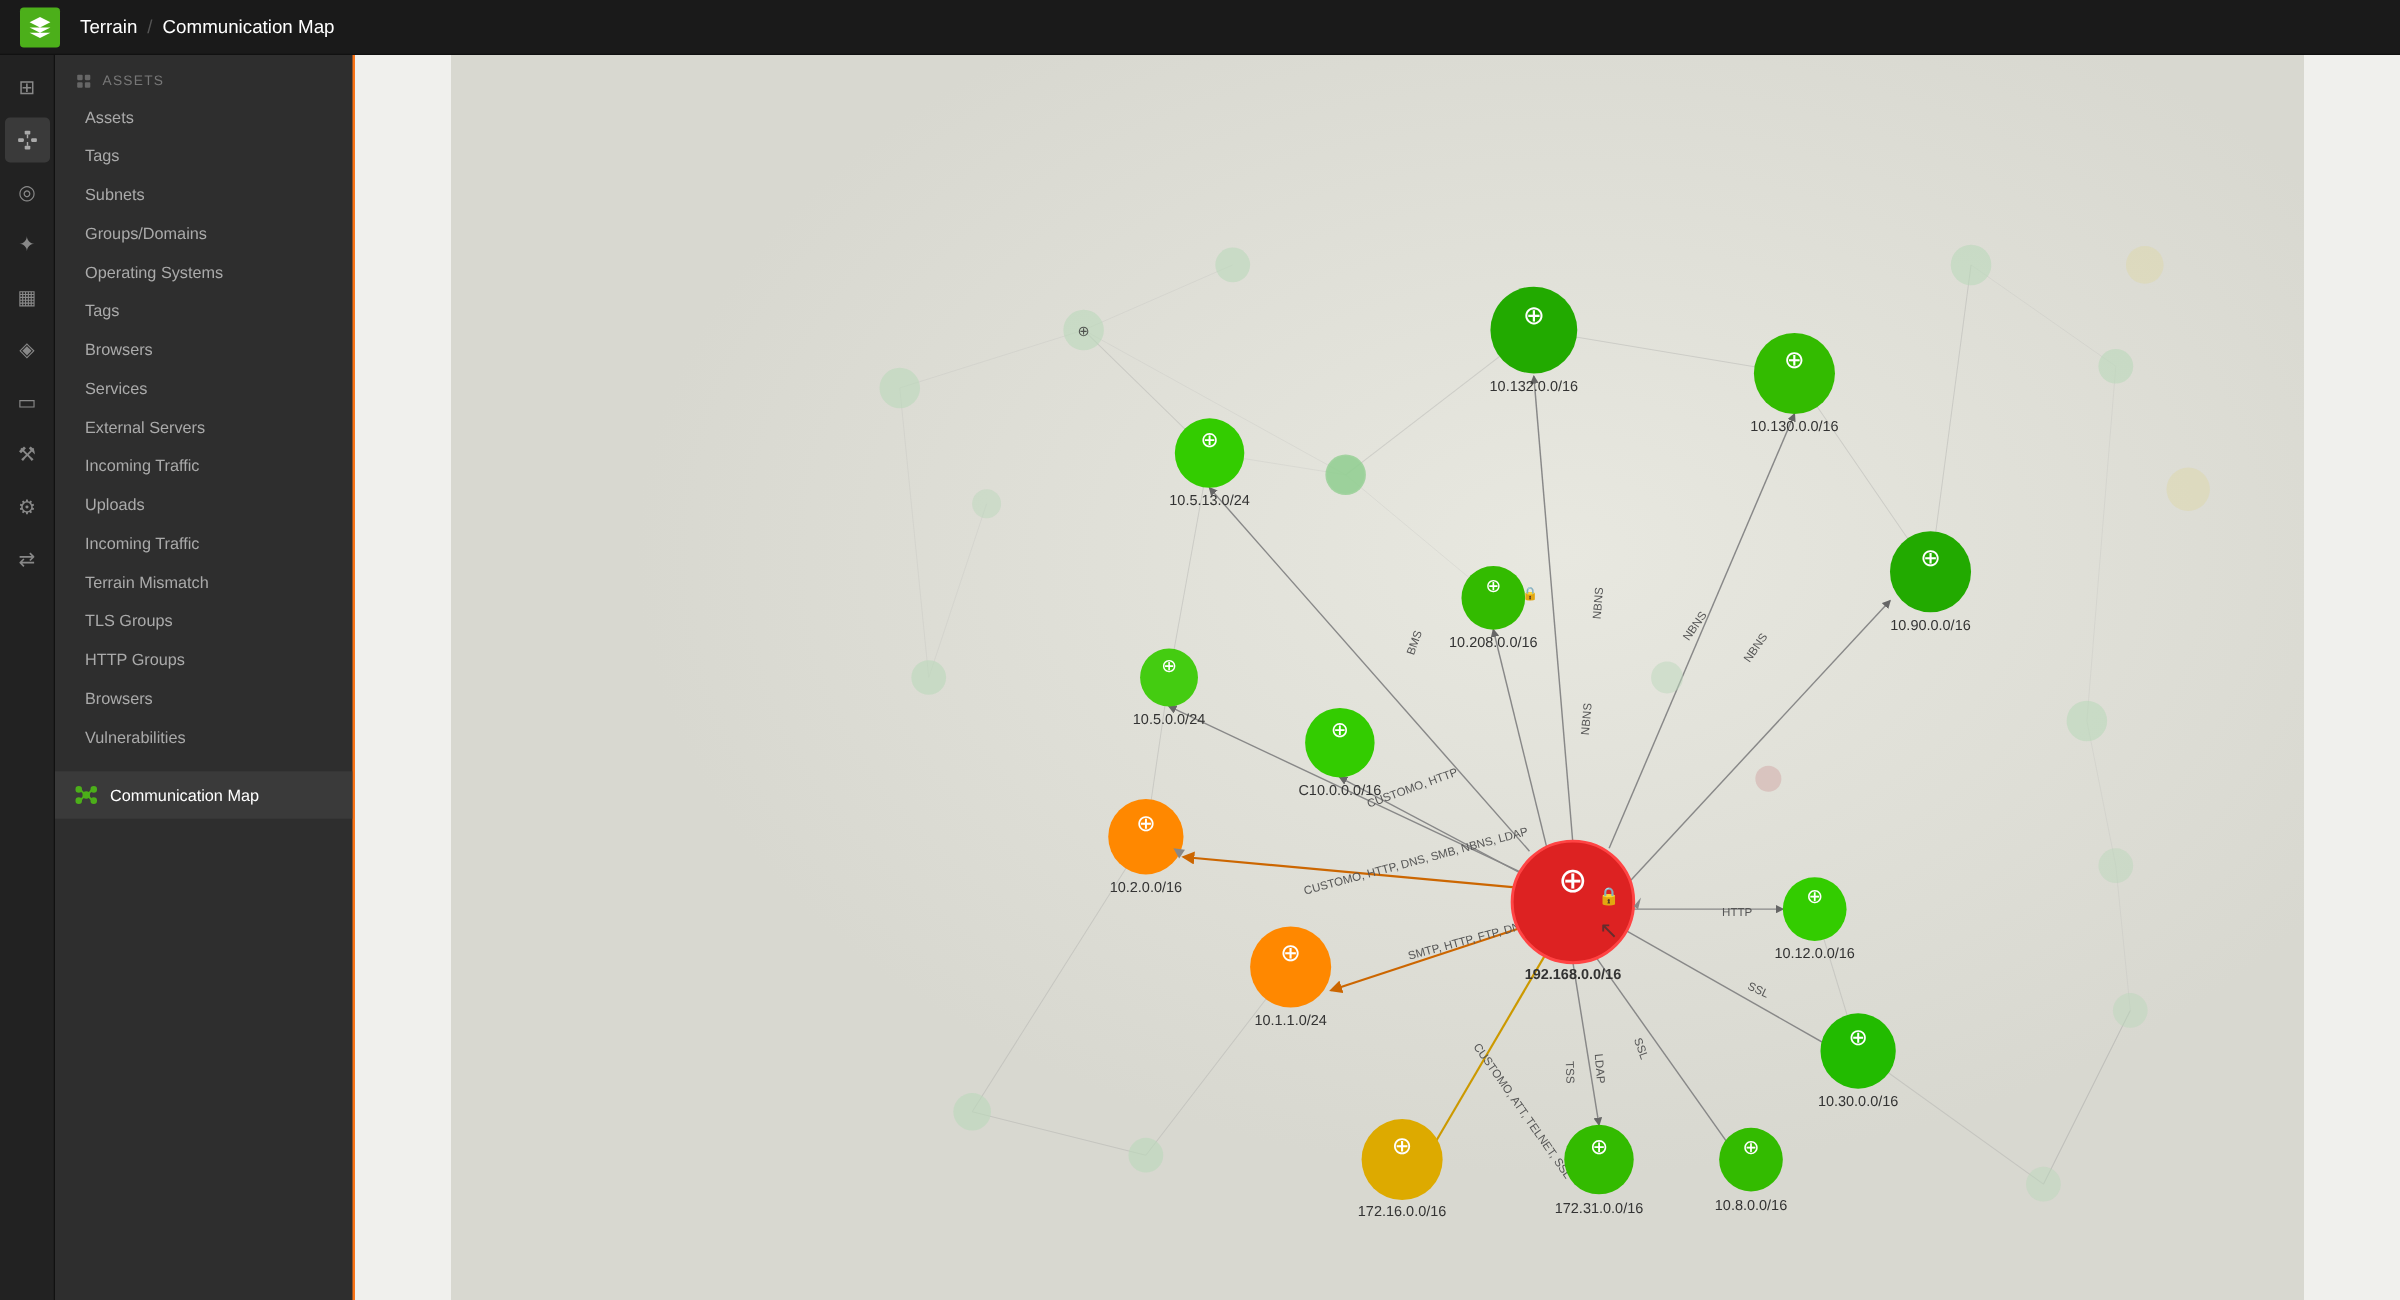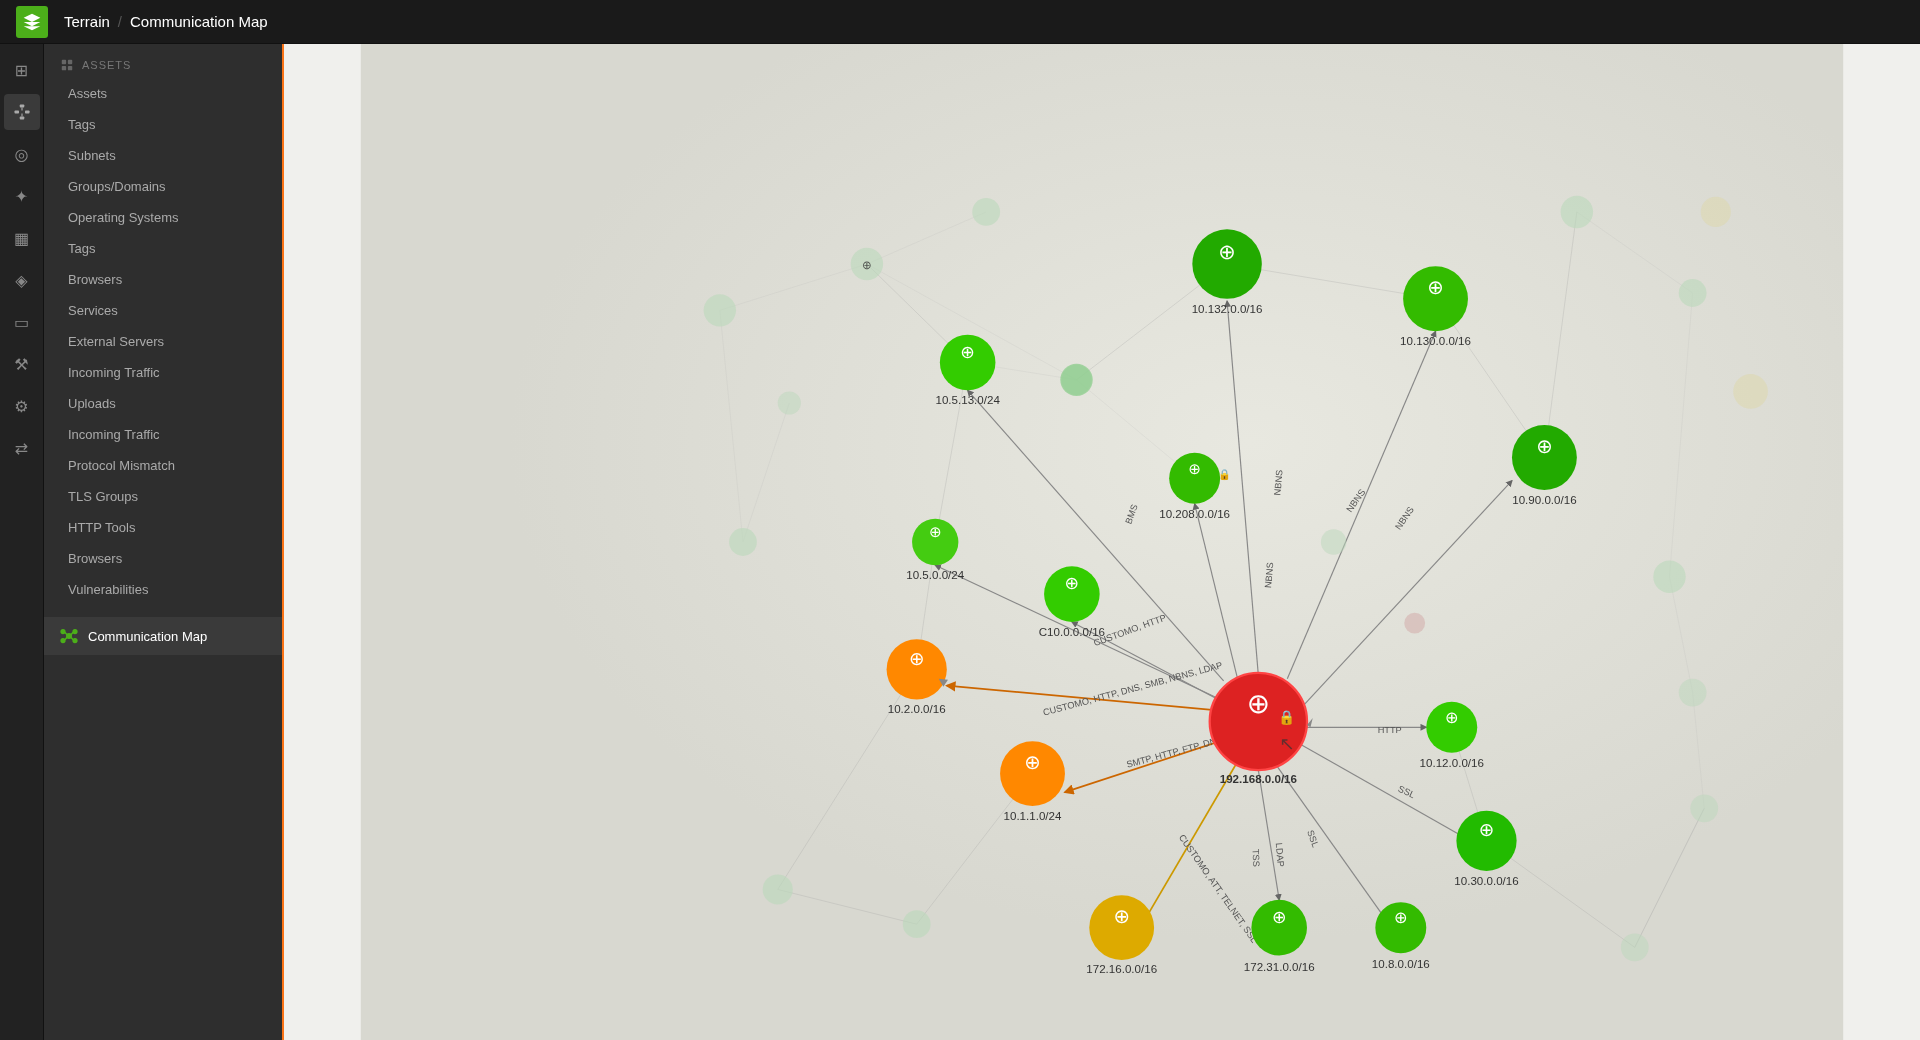--- a/index.html
+++ b/index.html
@@ -212,27 +212,27 @@
     <div class="sidebar-item">
         <span>Incoming Traffic</span>
       </div>
     <div class="sidebar-item">
         <span>Uploads</span>
       </div>
     <div class="sidebar-item">
         <span>Incoming Traffic</span>
       </div>
     <div class="sidebar-item">
-        <span>Protocol Mismatch</span>
+        <span>Terrain Mismatch</span>
       </div>
     <div class="sidebar-item">
         <span>TLS Groups</span>
       </div>
     <div class="sidebar-item">
-        <span>HTTP Tools</span>
+        <span>HTTP Groups</span>
       </div>
     <div class="sidebar-item">
         <span>Browsers</span>
       </div>
     <div class="sidebar-item">
         <span>Vulnerabilities</span>
       </div>
 
     <div class="sidebar-item sidebar-item-commmap">
       <svg viewBox="0 0 24 24" fill="none" stroke="#4caf1a" stroke-width="2" width="18" height="18">

